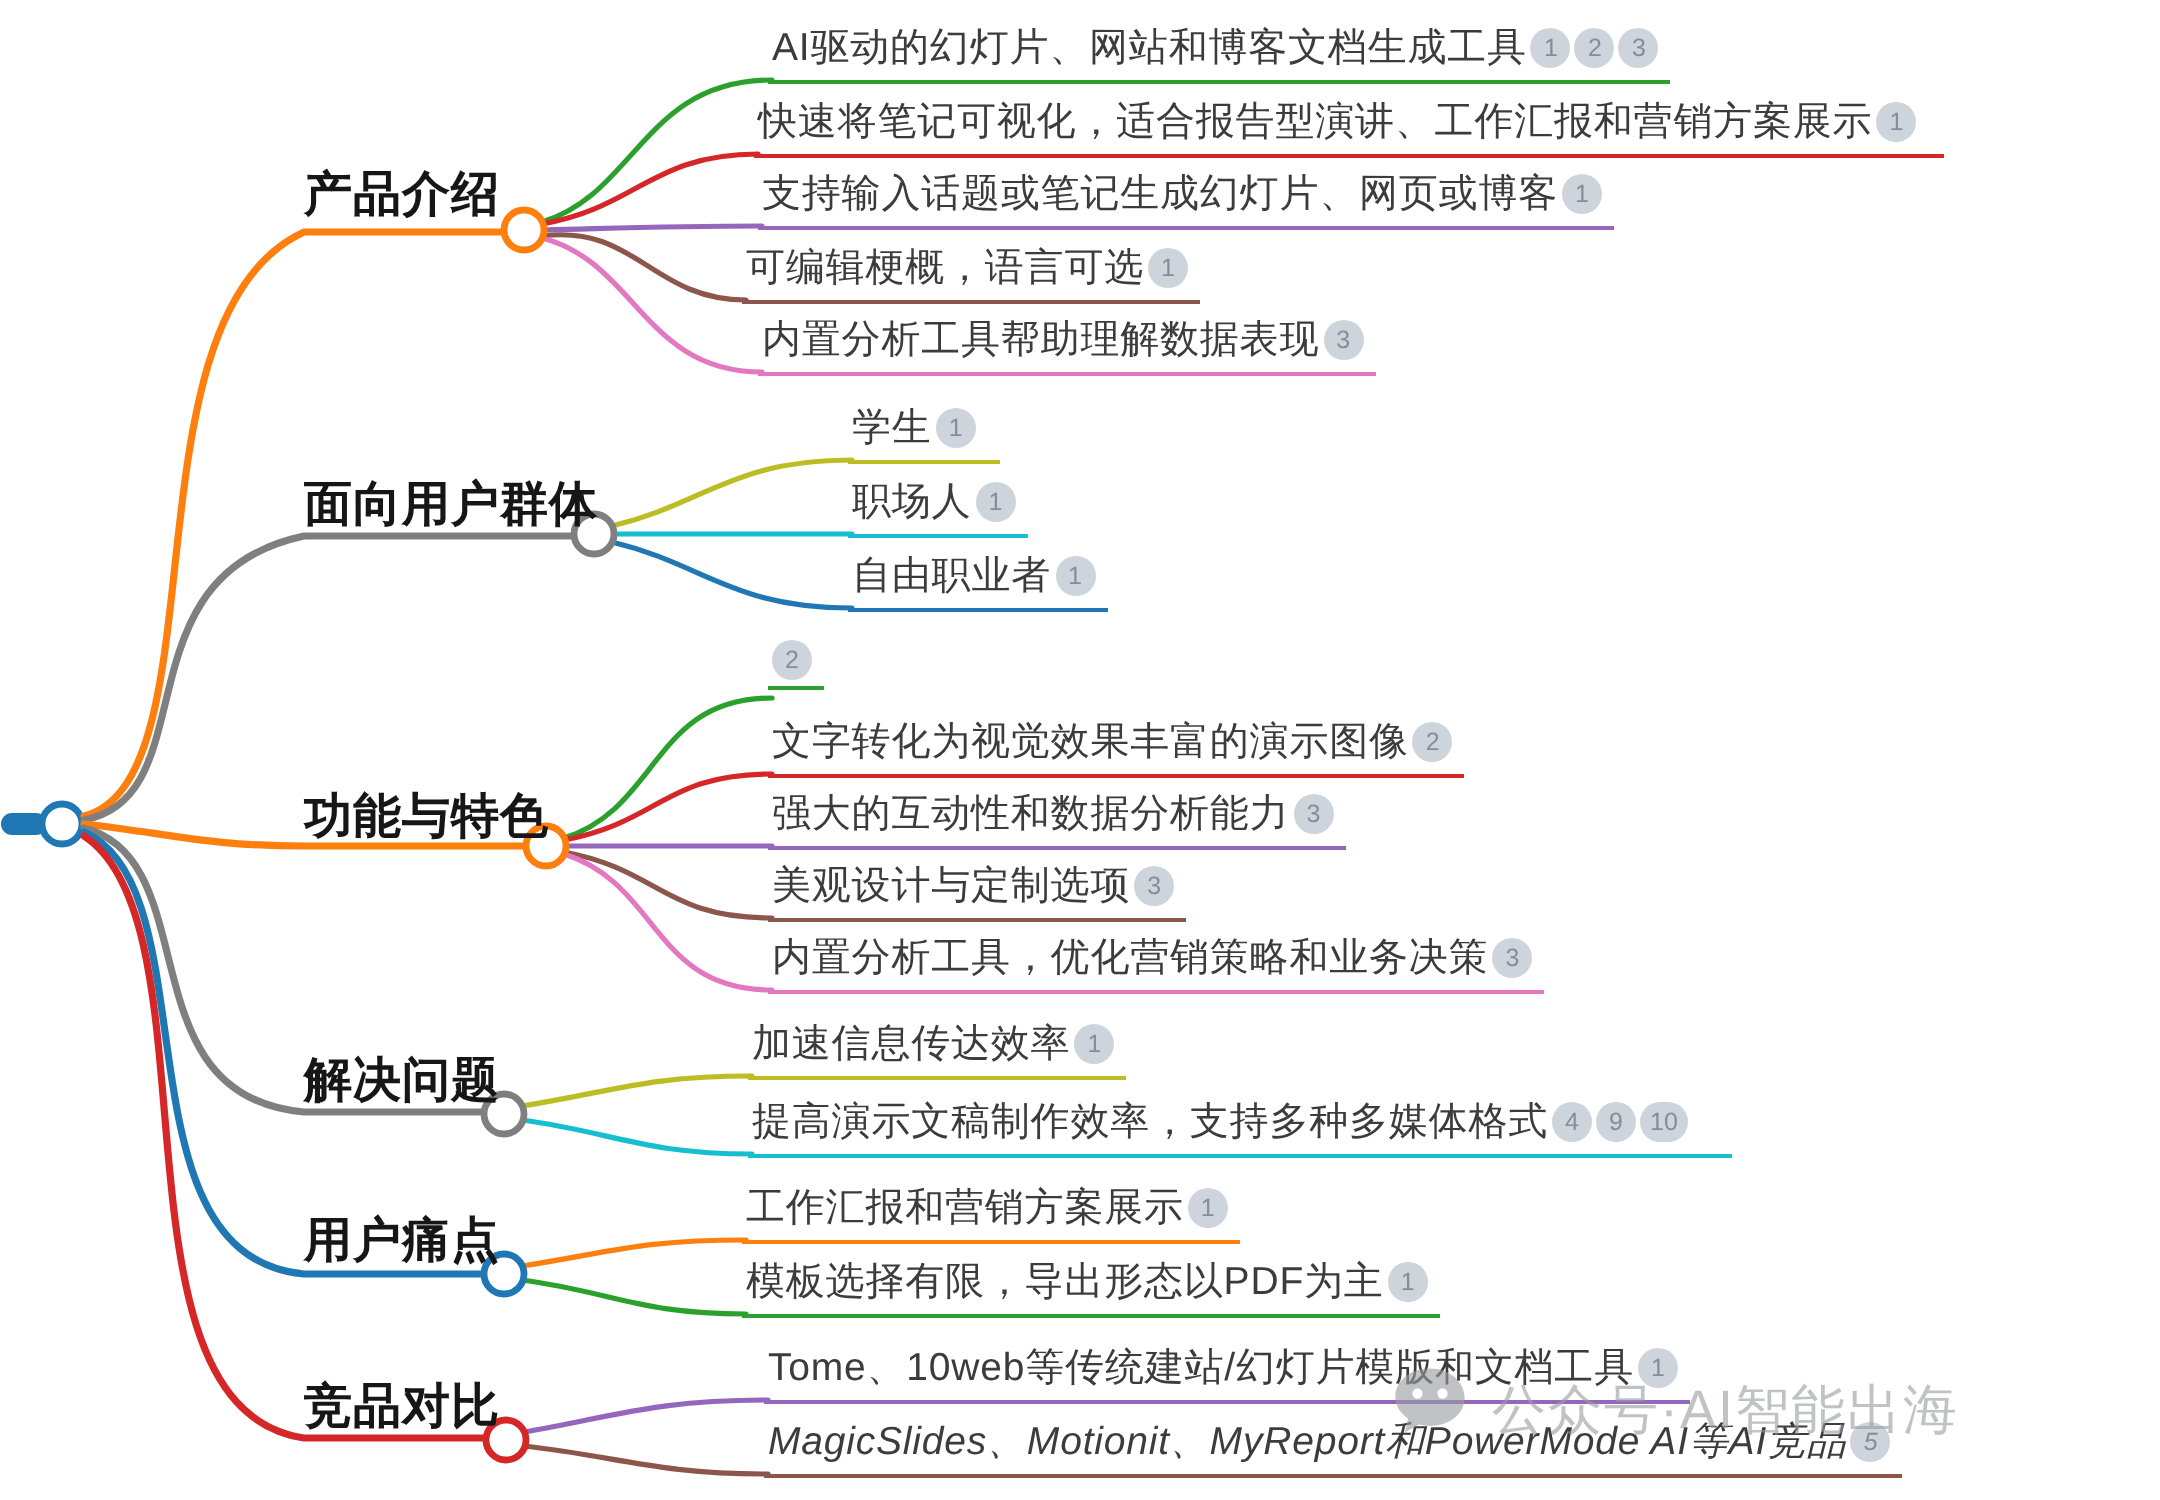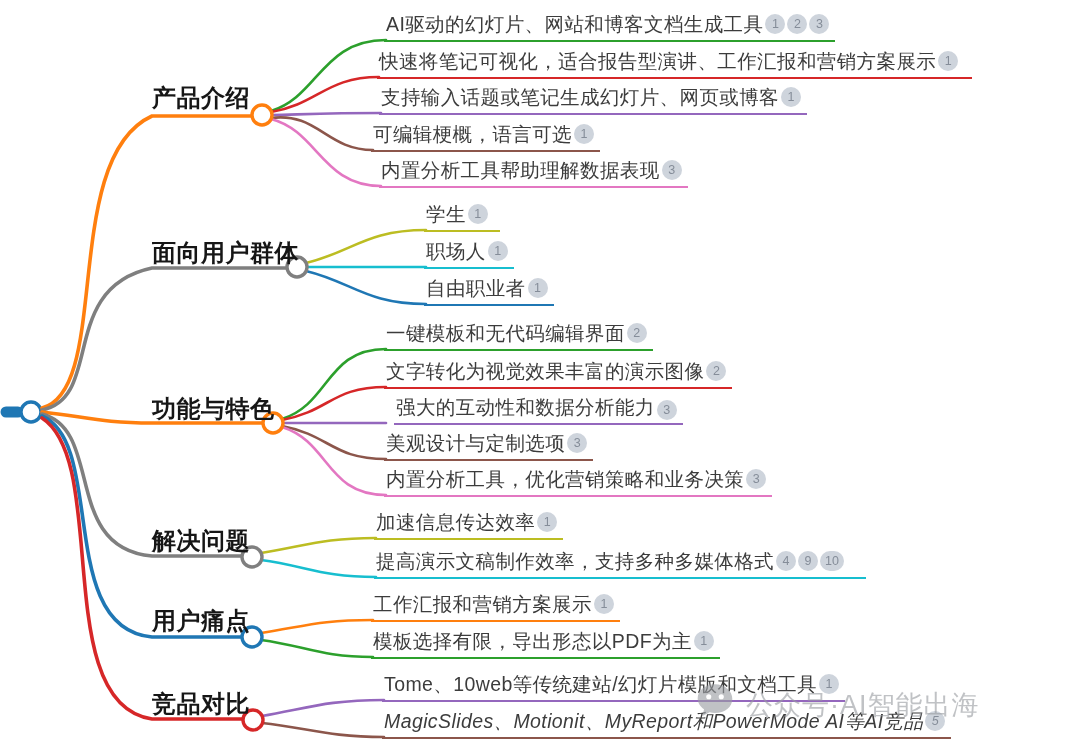--- a/index.html
+++ b/index.html
@@ -120,28 +120,27 @@
   <div class="child" style="left: 424px; top: 238px; border-bottom-color: rgb(23, 190, 207);">
     <span>职场人</span>
     <span class="badge">1</span>
   </div>
   <div class="child" style="left: 424px; top: 275px; border-bottom-color: rgb(31, 119, 180);">
     <span>自由职业者</span>
     <span class="badge">1</span>
   </div>
 
   <div class="child" style="left: 384px; top: 320px; border-bottom-color: rgb(44, 160, 44);">
-    <span>一键模板和无代码编辑界面</span>
     <span class="badge">2</span>
   </div>
   <div class="child" style="left: 384px; top: 358px; border-bottom-color: rgb(214, 39, 40); text-align: right;">
     <span>文字转化为视觉效果丰富的演示图像</span>
     <span class="badge">2</span>
   </div>
-  <div class="child" style="left: 394px; top: 394px; border-bottom-color: rgb(148, 103, 189); align-items: flex-end;">
+  <div class="child" style="left: 384px; top: 394px; border-bottom-color: rgb(148, 103, 189);">
     <span>强大的互动性和数据分析能力</span>
     <span class="badge">3</span>
   </div>
   <div class="child" style="left: 384px; top: 430px; border-bottom-color: rgb(140, 86, 75);">
     <span>美观设计与定制选项</span>
     <span class="badge">3</span>
   </div>
   <div class="child" style="left: 384px; top: 466px; border-bottom-color: rgb(227, 119, 194);">
     <span>内置分析工具，优化营销策略和业务决策</span>
     <span class="badge">3</span>

